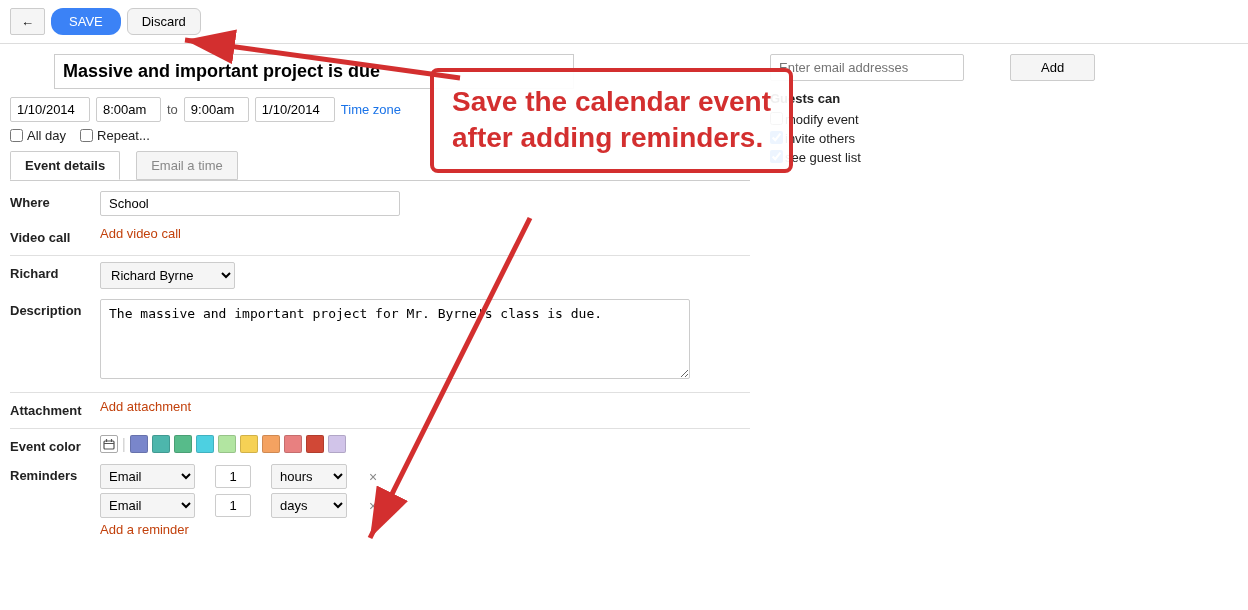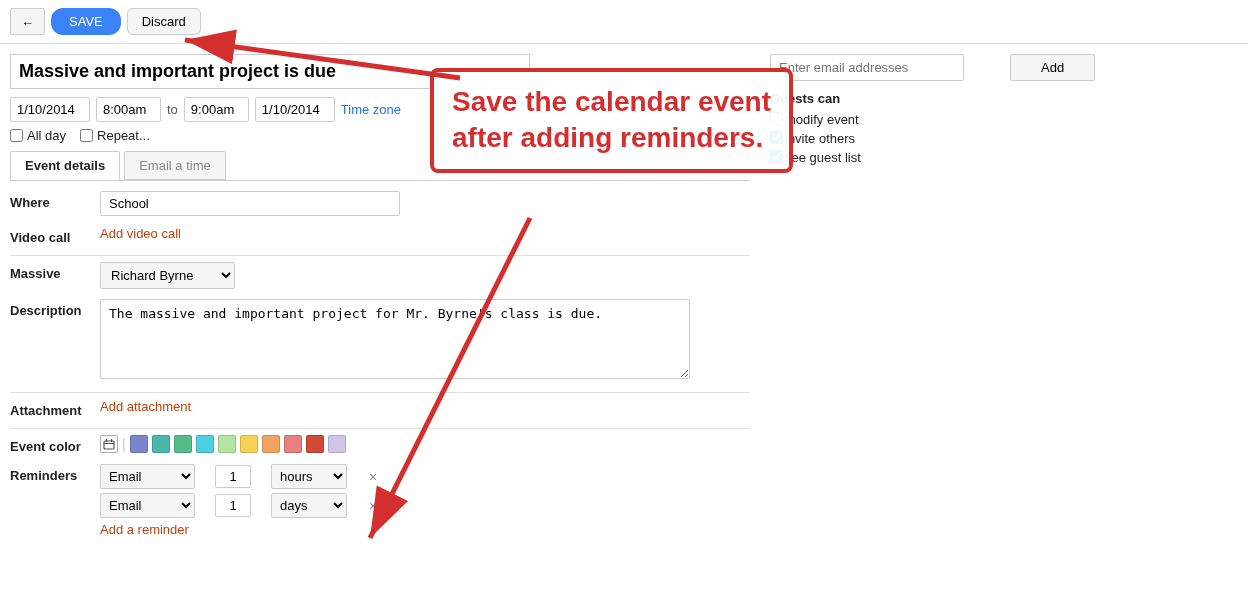--- a/index.html
+++ b/index.html
@@ -63,20 +63,21 @@
     }
 
     
     .event-title {
       width: 520px;
       font-size: 18px;
       font-weight: bold;
       border: 1px solid #ccc;
       padding: 6px 8px;
       margin-bottom: 8px;
+      margin-left: 44px;
     }
 
     
     .datetime-row {
       display: flex;
       align-items: center;
       gap: 6px;
       margin-bottom: 6px;
     }
     .datetime-input {
@@ -104,21 +105,21 @@
     .checkbox-row label {
       display: flex;
       align-items: center;
       gap: 4px;
       cursor: pointer;
     }
 
     
     .tabs-row {
       display: flex;
-      gap: 0;
+      gap: 12px;
       border-bottom: 1px solid #ccc;
       margin-bottom: 10px;
     }
     .tab {
       padding: 6px 14px;
       border: 1px solid #ccc;
       background: #f5f5f5;
       cursor: pointer;
       font-size: 13px;
       margin-right: 4px;
@@ -370,21 +371,21 @@
         <div class="form-label">Video call</div>
         <div class="form-value">
           <a class="link-blue">Add video call</a>
         </div>
       </div>
 
       <hr class="separator">
 
       
       <div class="form-row">
-        <div class="form-label">Massive</div>
+        <div class="form-label">Richard</div>
         <div class="form-value">
           <select class="styled-select">
             <option>Richard Byrne</option>
           </select>
         </div>
       </div>
 
       
       <div class="form-row">
         <div class="form-label">Description</div>

